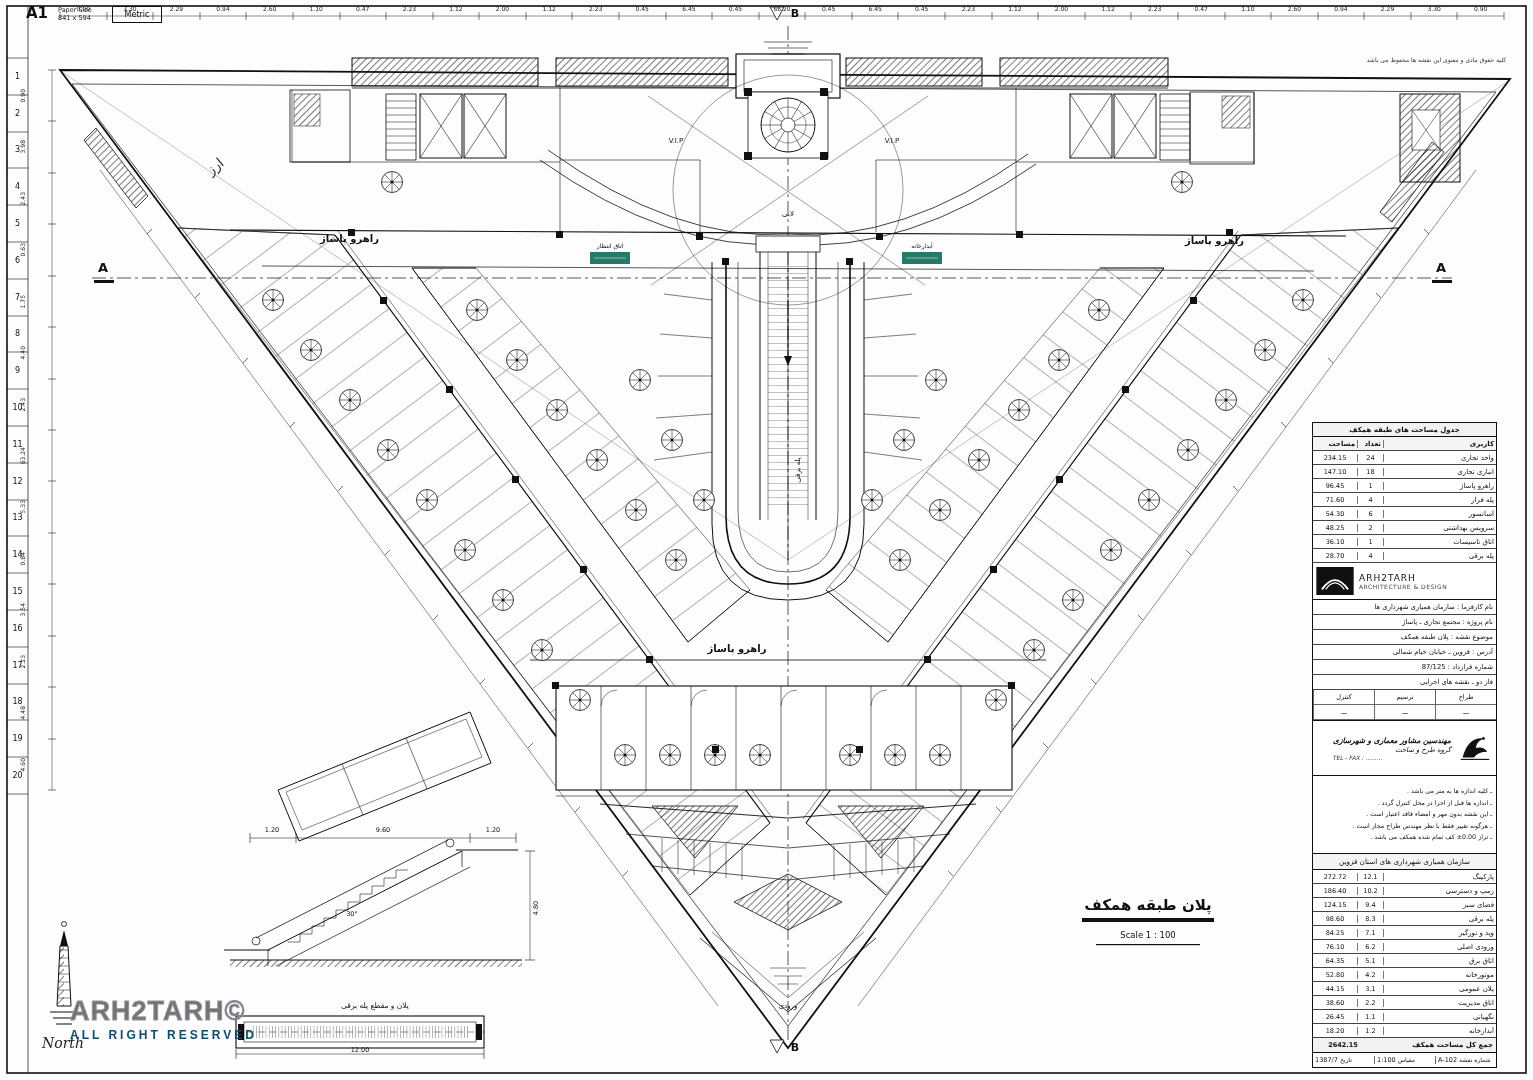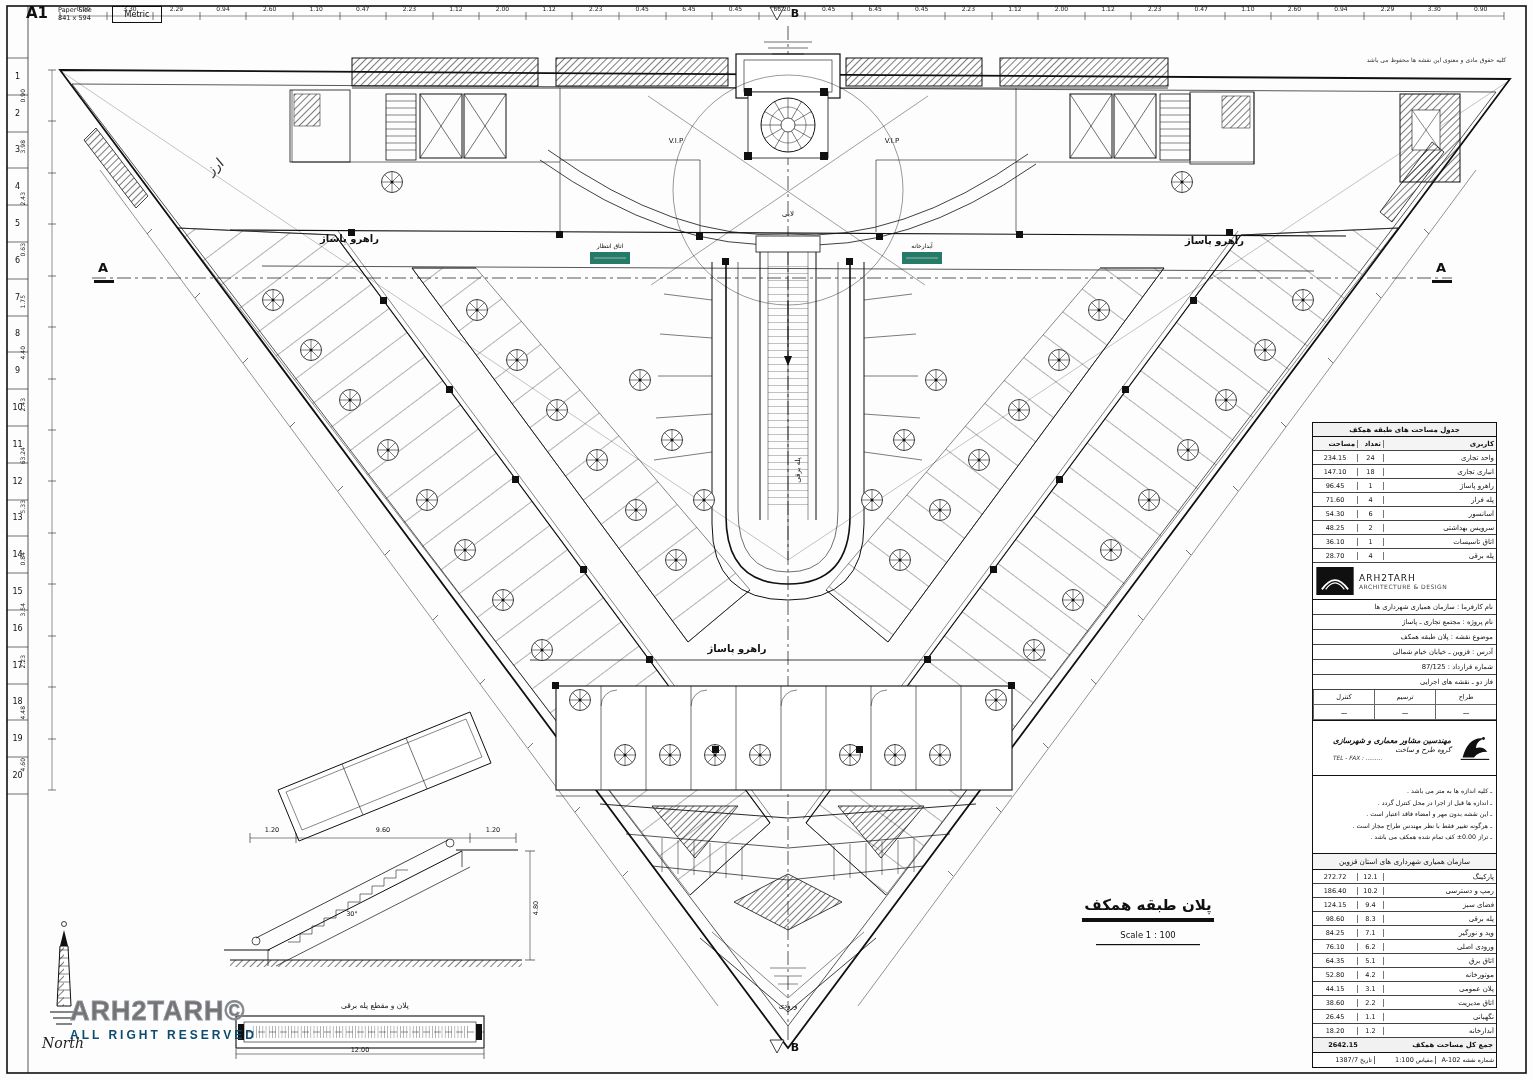--- a/index.html
+++ b/index.html
@@ -53,21 +53,21 @@
   .tb-company .txt{display:flex;flex-direction:column;gap:1px;font-style:italic;}
   .tb-co1{font-size:7.5px;font-weight:bold;}
   .tb-co2{font-size:6.8px;}
   .tb-tel{font-size:5.8px;direction:ltr;text-align:left;color:#333;}
   .tb-notes{flex:1 1 auto;padding:3px 4px;border-bottom:1px solid #101010;display:flex;flex-direction:column;justify-content:center;gap:3px;}
   .tb-note{font-size:6.3px;line-height:1.35;}
   .tb-org{flex:0 0 15px;display:flex;align-items:center;justify-content:center;font-size:7.2px;font-weight:normal;border-bottom:1px solid #101010;background:#f4f4f4;}
   .tb-total{flex:0 0 14px;display:grid;grid-template-columns:1fr 60px;align-items:center;font-weight:bold;border-bottom:1px solid #101010;background:#f1f1f1;}
   .tb-total>*{padding:0 3px;}
   .tb-footer{flex:0 0 14px;display:grid;grid-template-columns:repeat(3,1fr);align-items:center;font-size:6px;}
-  .tb-footer>div{border-left:0.5px solid #666;padding:0 2px;display:flex;gap:2px;justify-content:flex-start;}
+  .tb-footer>div{border-left:0.5px solid #666;padding:0 2px;display:flex;gap:2px;justify-content:flex-end;}
   .tb-footer>div:last-child{border-left:none;}
 </style>
 </head>
 <body>
 
 <div class="sheet">
 
   <svg class="plan-svg" viewBox="0 0 1533 1080" xmlns="http://www.w3.org/2000/svg">
     <defs>
       <pattern id="h45" width="5" height="5" patternUnits="userSpaceOnUse" patternTransform="rotate(45)">

